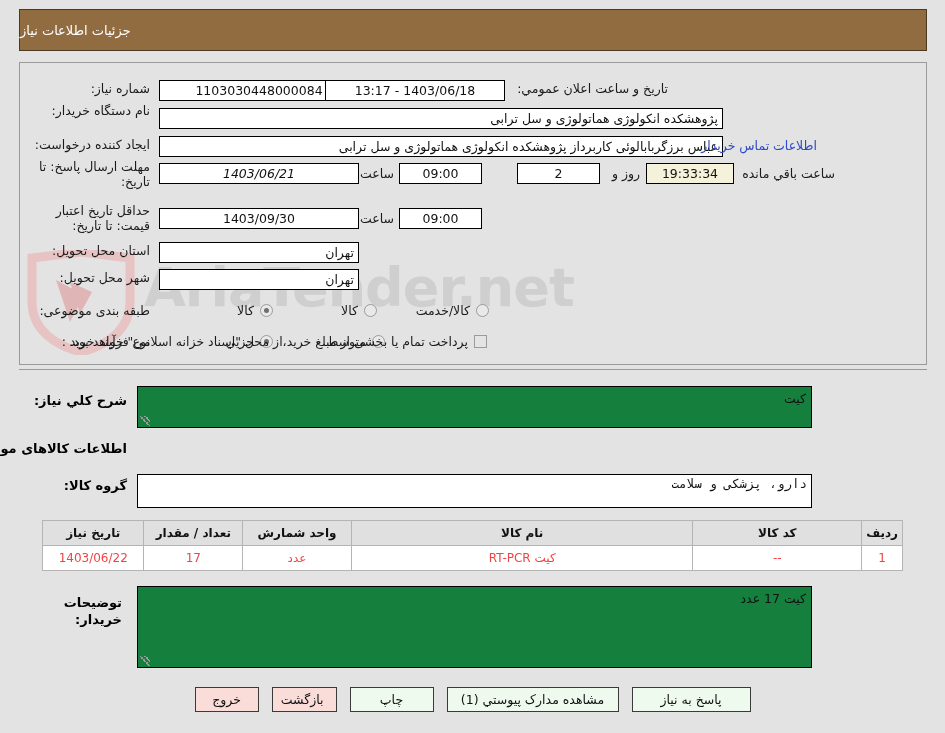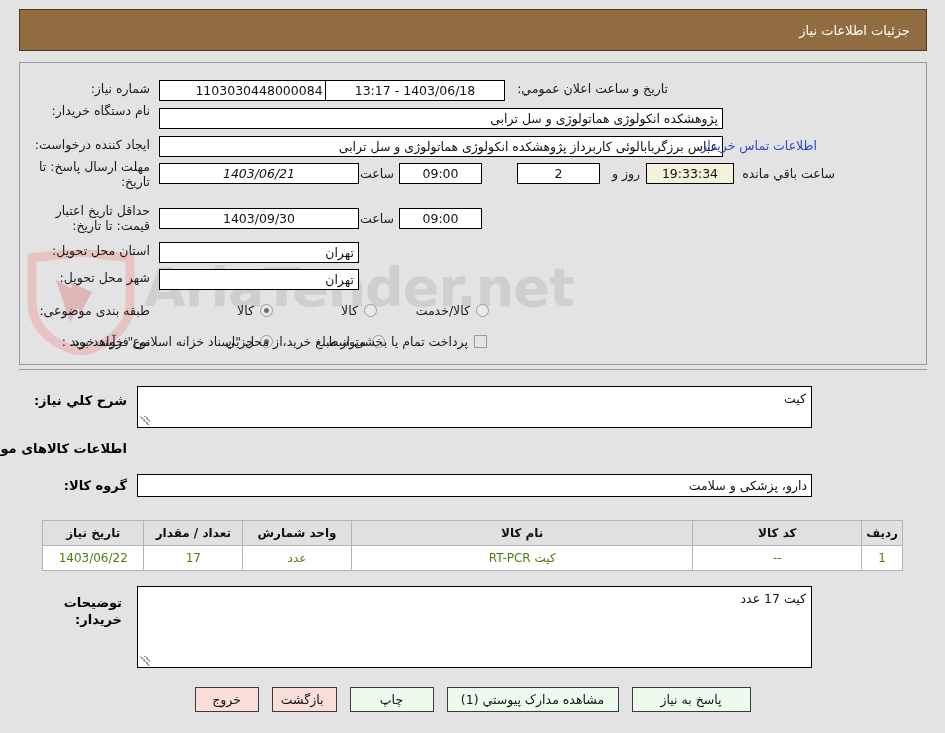--- a/index.html
+++ b/index.html
@@ -26,21 +26,21 @@
   }
   .wm-shield { position: absolute; left: 0; top: 4px; }
 
   
   .titlebar {
     position: absolute; left: 19px; top: 9px;
     width: 908px; height: 42px;
     background: #926c41;
     border: 1px solid #4a3a22;
     color: #ffffff;
-    display: flex; align-items: center; justify-content: flex-start;
+    display: flex; align-items: center; justify-content: flex-end;
     padding-right: 16px;
     font-size: 13px;
     z-index: 2;
   }
 
   
   .panel {
     position: absolute; left: 19px; top: 62px;
     width: 908px; height: 303px;
     border: 1px solid #9a9a9a;
@@ -85,21 +85,21 @@
     background: #e4e4e4; display: inline-block; flex: none;
   }
   .optgrp { display: flex; align-items: center; gap: 6px; }
 
   
   .bold-lbl { font-size: 13px; font-weight: bold; color: #000; white-space: nowrap; }
   .bold-lbl.wrap { white-space: normal; text-align: right; line-height: 17px; }
 
   
   .ta {
-    background: #ffffff; border: 1px solid #000; position: relative;
+    background: #15803d; border: 1px solid #000; position: relative;
     font-size: 12.5px; color: #111; text-align: right;
     padding: 3px 5px 0 10px; overflow: hidden; line-height: 17px;
   }
   .ta .grip {
     position: absolute; left: 2px; bottom: 1px; width: 10px; height: 10px;
     background:
       linear-gradient(45deg, transparent 0 45%, #9a9a9a 45% 55%, transparent 55% 100%),
       linear-gradient(45deg, transparent 0 70%, #9a9a9a 70% 80%, transparent 80% 100%);
   }
 
@@ -109,21 +109,21 @@
     border-collapse: collapse; z-index: 3;
     font-size: 12px;
   }
   .tbl th {
     background: #e0e0e0; border: 1px solid #b4b4b4;
     font-size: 12px; font-weight: bold; color: #111;
     height: 25px; padding: 0 4px; text-align: center;
   }
   .tbl td {
     background: #ffffff; border: 1px solid #b4b4b4;
-    height: 25px; padding: 0 4px; text-align: center; color: #4d7c0f;
+    height: 25px; padding: 0 4px; text-align: center; color: #ef4444;
     font-size: 12px;
   }
 
   
   .btnbar {
     position: absolute; left: 0; top: 687px; width: 945px;
     display: flex; justify-content: center; align-items: center;
     gap: 13px; z-index: 3;
   }
   .btn {
@@ -253,21 +253,21 @@
 
   <div style="position:absolute; right:818px; top:393px; z-index:3;" class="bold-lbl">شرح کلي نیاز:</div>
   <div class="ta" style="position:absolute; right:133px; top:386px; width:675px; height:42px; z-index:3;">
     <span>کیت</span>
     <span class="grip"></span>
   </div>
 
   <div class="bold-lbl" style="position:absolute; right:818px; top:441px; z-index:3;">اطلاعات کالاهای مورد نیاز</div>
 
   <div class="bold-lbl" style="position:absolute; right:818px; top:478px; z-index:3;">گروه کالا:</div>
-  <div class="fld rt" style="position:absolute; right:133px; top:474px; width:675px; height:23px; line-height:21px; z-index:3;">دارو، پزشکی و سلامت</div>
+  <div class="fld rt" style="position:absolute; right:133px; top:474px; width:675px; height:34px; line-height:21px; z-index:3;font-family:Liberation Mono, monospace;">دارو، پزشکی و سلامت</div>
 
   <table class="tbl">
     <thead>
       <tr>
         <th style="width:38px;">ردیف</th>
         <th style="width:172px;">کد کالا</th>
         <th style="width:349px;">نام کالا</th>
         <th style="width:110px;">واحد شمارش</th>
         <th style="width:100px;">تعداد / مقدار</th>
         <th style="width:102px;">تاریخ نیاز</th>

